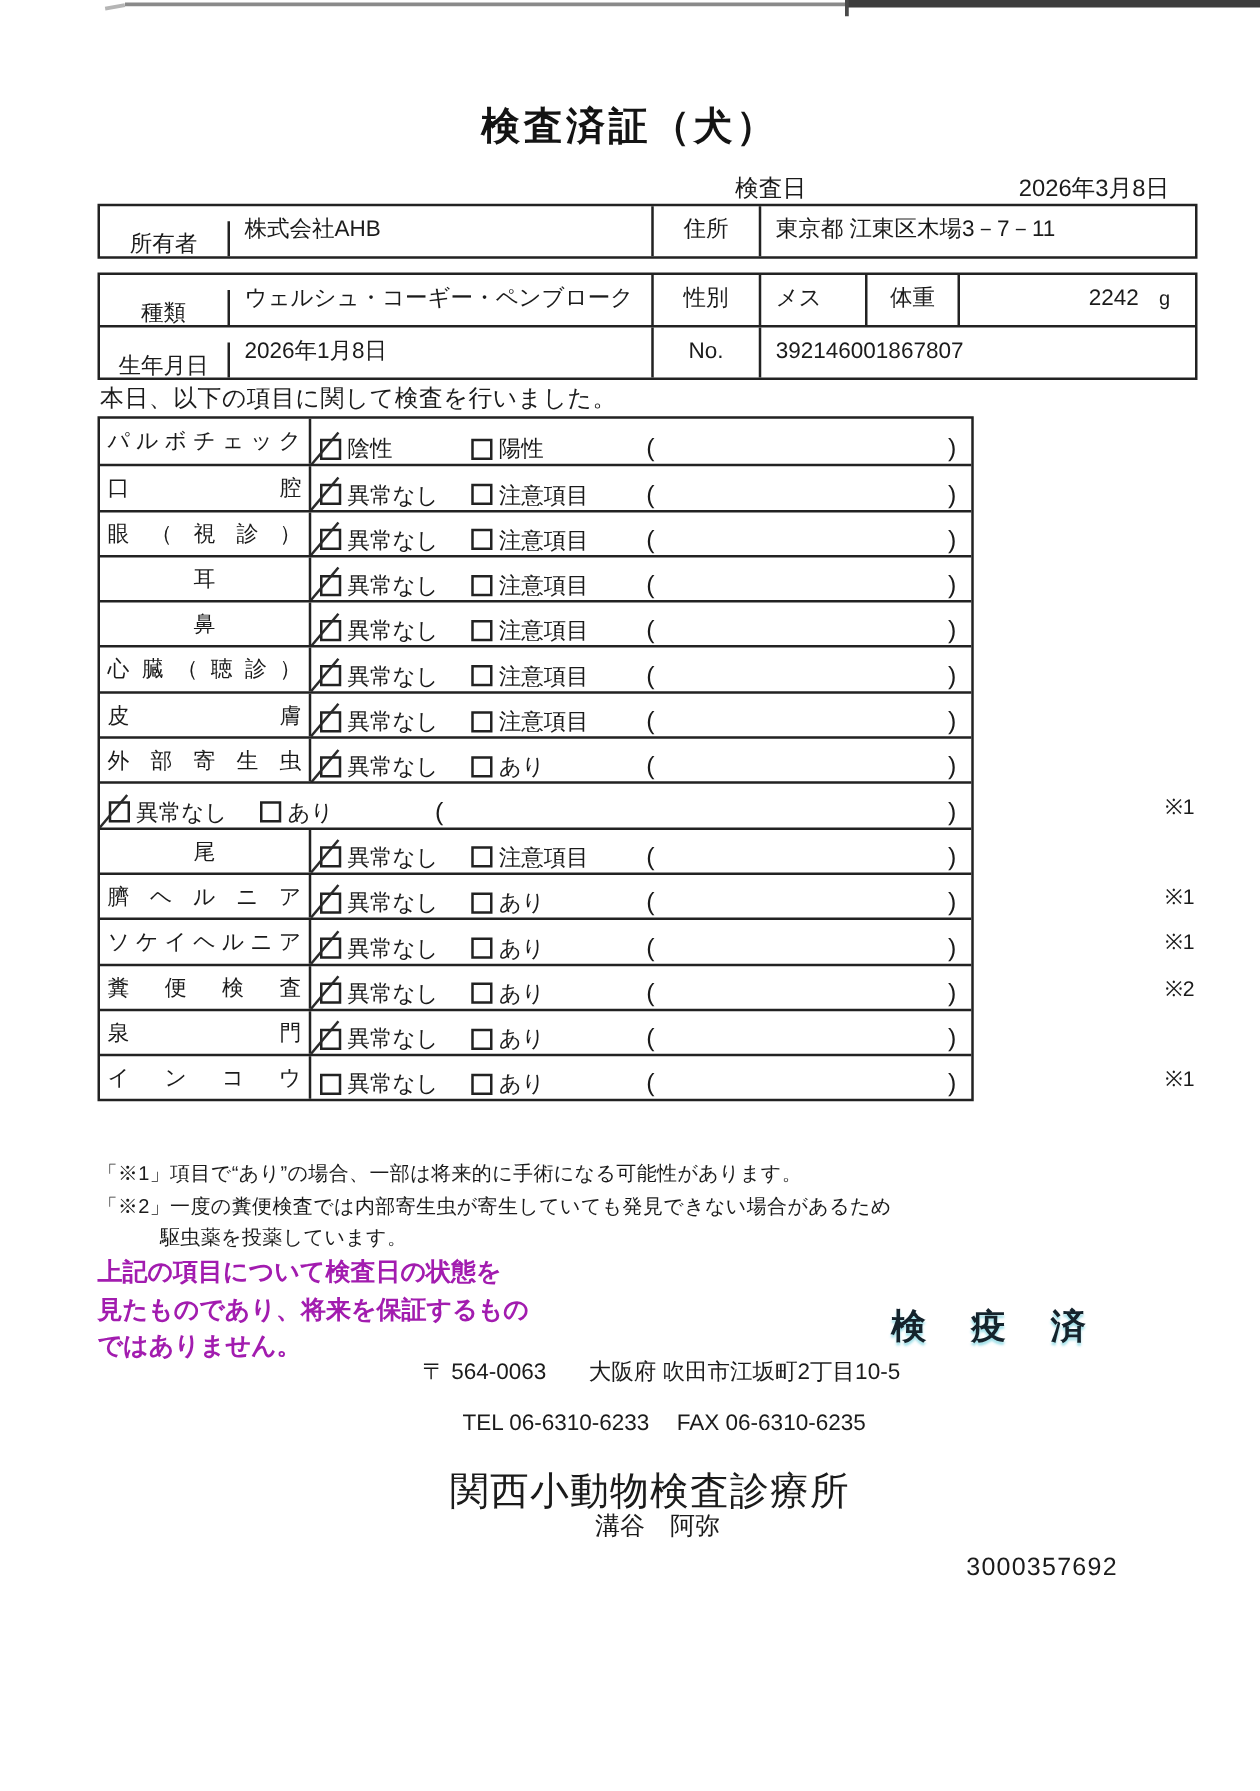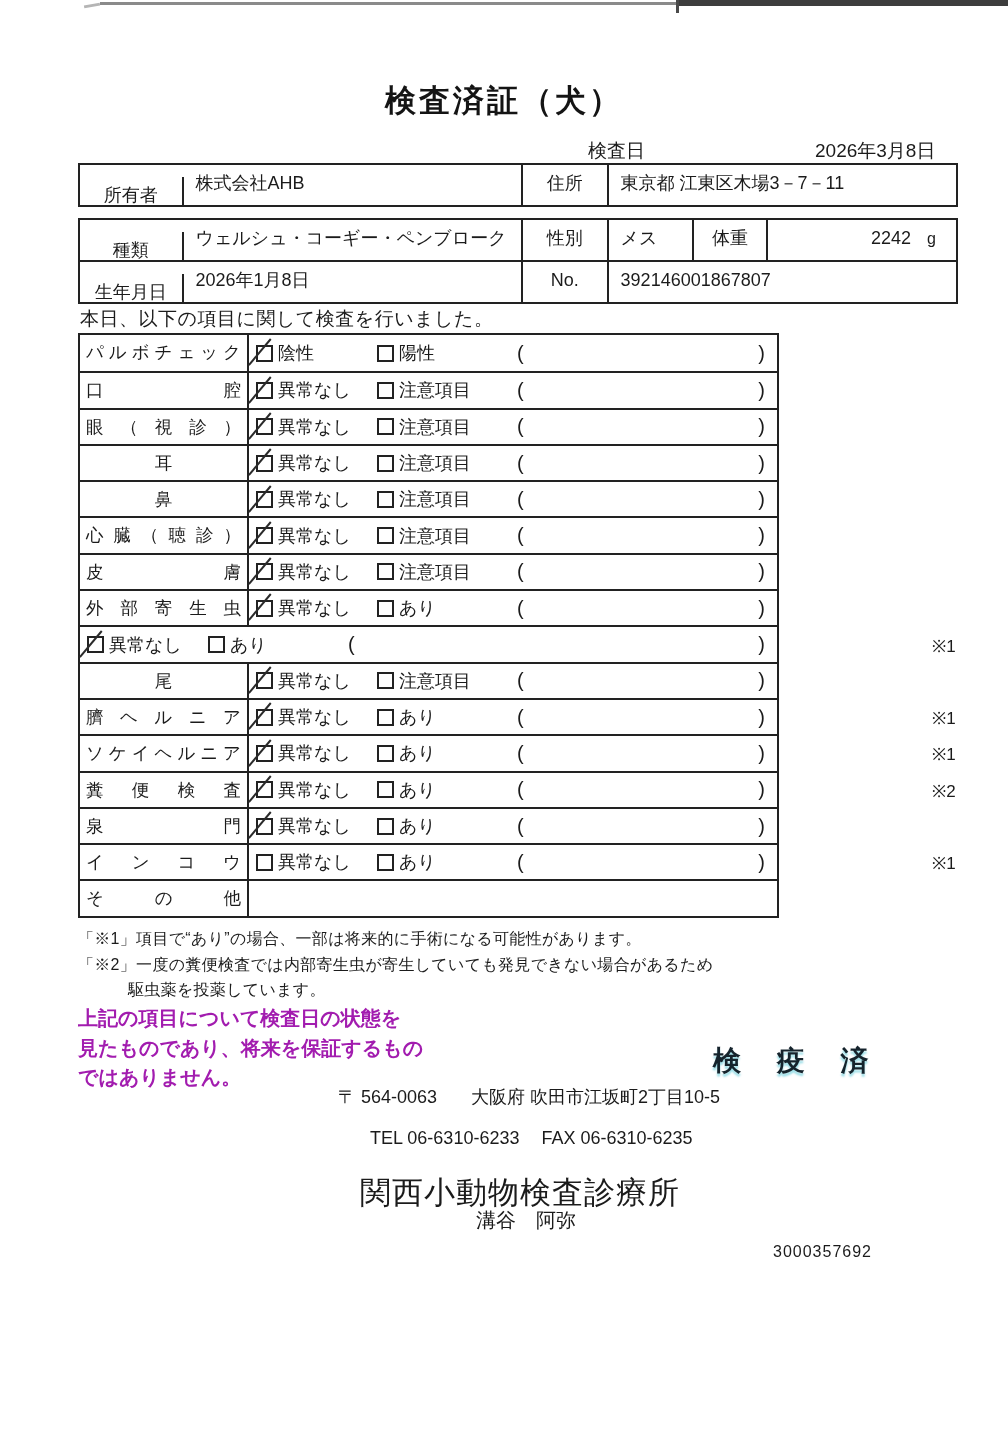--- a/index.html
+++ b/index.html
@@ -40,21 +40,21 @@
 
   
   .cl-table { position:absolute; left:78px; top:333px; width:701px;
               border:2.5px solid #222; box-sizing:border-box; }
   .cl-row { position:relative; display:flex; height:36.3px; box-sizing:border-box; }
   .cl-row + .cl-row { border-top:2.5px solid #222; }
   .cl-label { box-sizing:content-box; width:155px; padding:0 6px; border-right:2.5px solid #222;
               font-size:17.5px; line-height:34px; text-align:justify; text-align-last:justify;
               white-space:nowrap; overflow:hidden; }
   .cl-label.center { text-align:center; text-align-last:center; }
-  .cl-content { flex:1; display:flex; align-items:center; overflow:visible; }
+  .cl-content { flex:1; display:flex; align-items:flex-end; overflow:visible; }
   .opt { display:flex; align-items:center; gap:5px; box-sizing:border-box; }
   .opt1 { width:128px; padding-left:7px; }
   .opt2 { width:132px; }
   .opt-text { font-size:18px; white-space:nowrap; }
   .checkbox { position:relative; width:13px; height:13px; border:2px solid #222; flex:none; }
   .checkbox.checked::after { content:""; position:absolute; left:-9px; bottom:-7px;
       width:34px; height:2.3px; background:#2a2a2a; transform-origin:0 50%;
       transform:rotate(-50deg); }
   .paren-open { font-size:20px; margin-left:8px; }
   .paren-close { font-size:20px; margin-left:auto; margin-right:12px; }
@@ -72,21 +72,21 @@
   .stamp { position:absolute; left:713px; top:1042px; font-size:28px; font-weight:600;
            letter-spacing:14px; color:#15232c; white-space:nowrap;
            text-shadow:0 3px 2px rgba(40,185,205,0.45); }
 
   .postal-line { position:absolute; left:338px; top:1085px; font-size:18px; white-space:nowrap; }
   .postal-line .gap { margin-left:34px; }
   .tel-line { position:absolute; left:370px; top:1128px; font-size:18px; white-space:nowrap; }
   .tel-line .gap { margin-left:22px; }
   .clinic { position:absolute; left:360px; top:1172px; font-size:31px; letter-spacing:1px; white-space:nowrap; }
   .examiner { position:absolute; left:476px; top:1207px; font-size:20px; white-space:nowrap; }
-  .serial { position:absolute; left:773px; top:1243px; font-size:16px; letter-spacing:1px; }
+  .serial { position:absolute; left:773px; top:1243px; font-size:20px; letter-spacing:1px; }
 </style>
 </head>
 <body>
 
 <div class="page">
 
   <div class="art1"></div>
   <div class="art2"></div>
   <div class="art3"></div>
   <div class="art4"></div>
@@ -375,25 +375,20 @@
         <span class="opt opt2">
           <span class="checkbox cb2"></span>
           <span class="opt-text t2">あり</span>
         </span>
         <span class="paren-open">(</span>
         <span class="paren-close">)</span>
       </div>
       <span class="cl-note">※1</span>
     </div>
 
-    <div class="cl-row">
-      <div class="cl-label">その他</div>
-      <div class="cl-content"></div>
-
-    </div>
   </div>
 
   <div class="footnote fn1">「※1」項目で“あり”の場合、一部は将来的に手術になる可能性があります。</div>
   <div class="footnote fn2">「※2」一度の糞便検査では内部寄生虫が寄生していても発見できない場合があるため</div>
   <div class="footnote fn3">駆虫薬を投薬しています。</div>
 
   <div class="statement">
     <div>上記の項目について検査日の状態を</div>
     <div>見たものであり、将来を保証するもの</div>
     <div>ではありません。</div>

